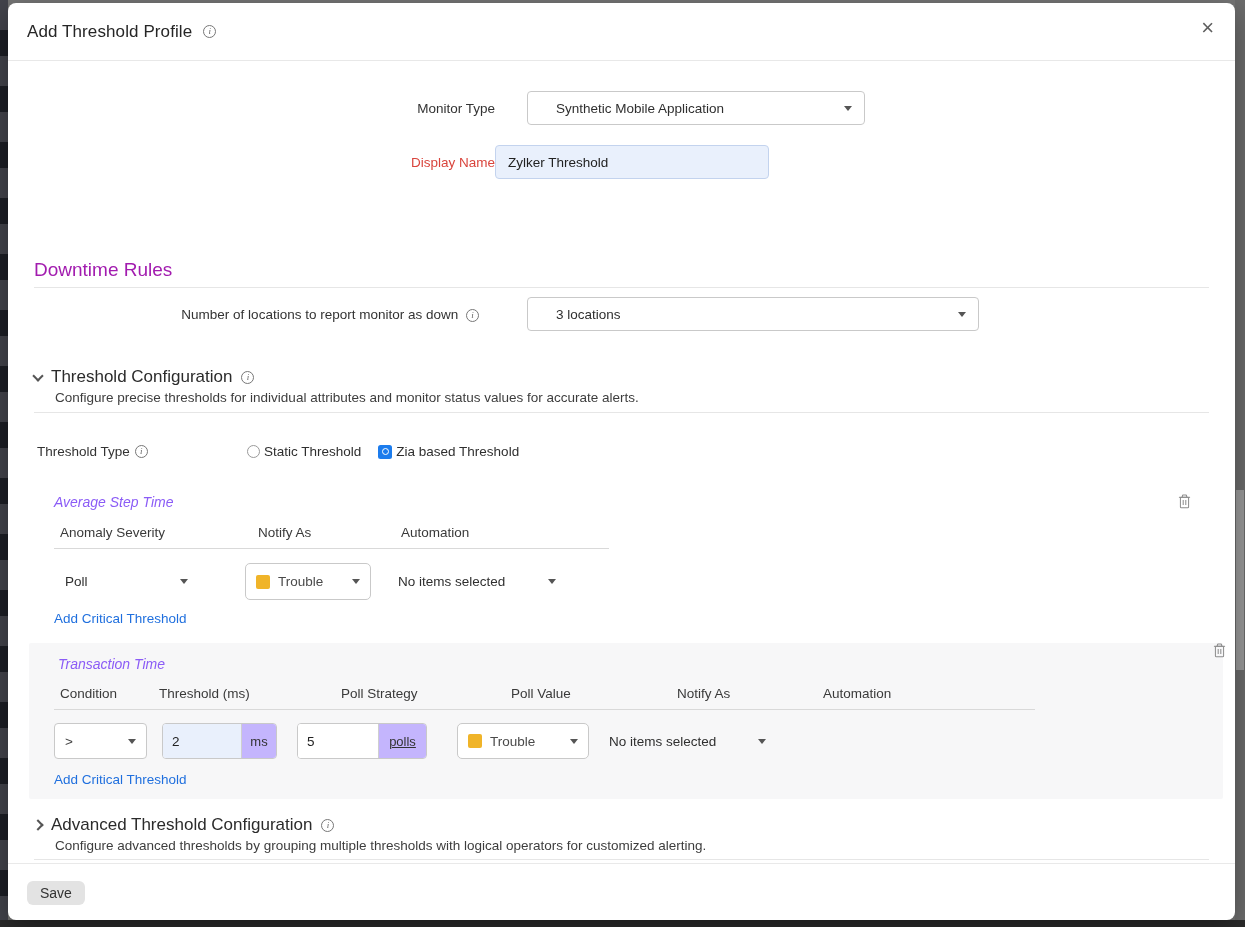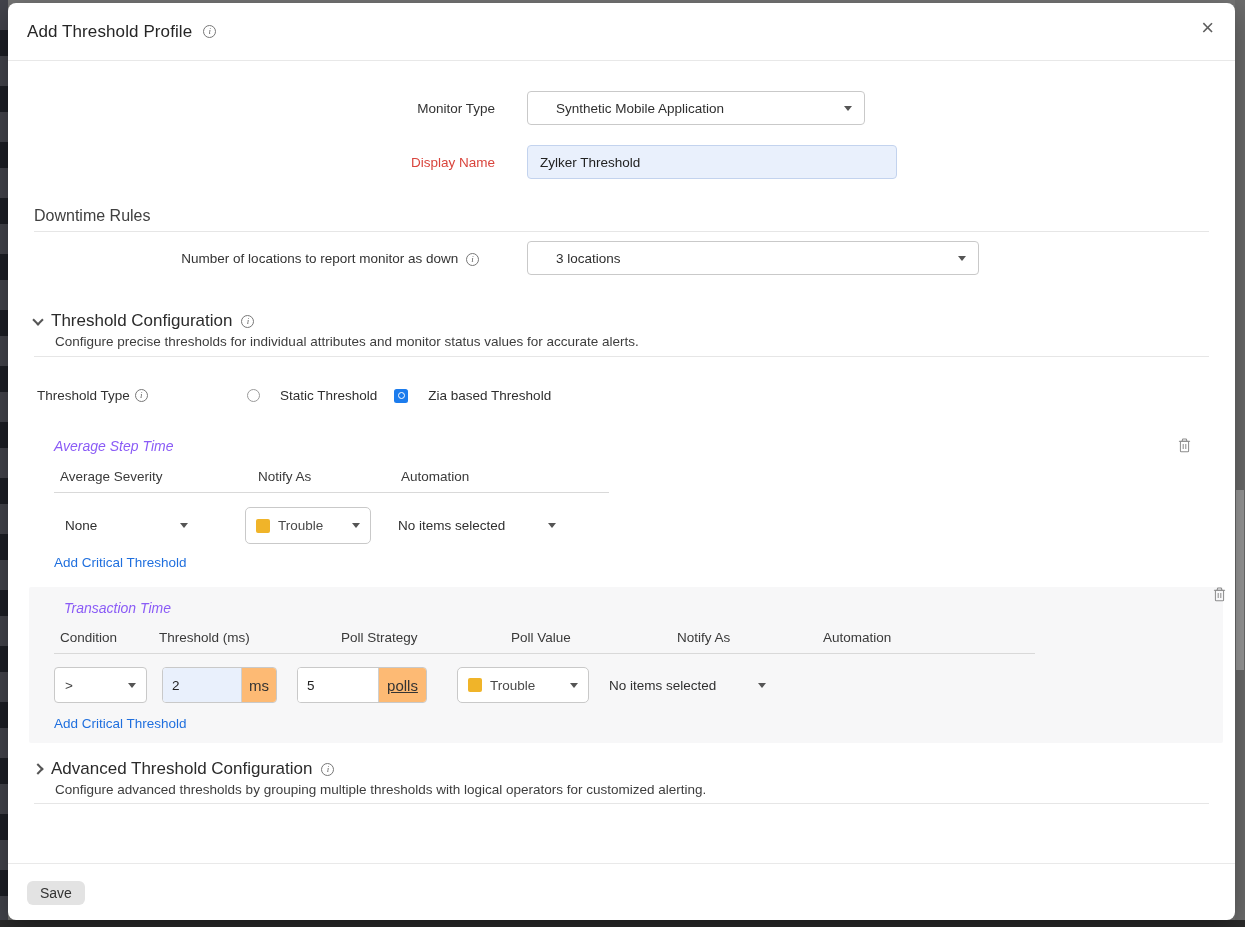--- a/index.html
+++ b/index.html
@@ -49,38 +49,38 @@
 
   
   .form-row{display:flex;align-items:center;}
   .row-monitor{margin-top:30px;}
   .row-display{margin-top:20px;}
   .form-label{width:461px;text-align:right;font-size:13.5px;color:#333;}
   .form-label.required{color:var(--required-red,#d9453d);}
   .select-box{margin-left:32px;width:338px;height:34px;border:1px solid #c9c9c9;border-radius:4px;
     display:flex;align-items:center;padding:0 12px;font-size:13.5px;color:#2f2f2f;background:#fff;cursor:pointer;}
   .select-box .val{flex:1;margin-left:16px;}
-  .text-input{margin-left:32px;width:370px;height:34px;border:1px solid #c3d3ee;border-radius:4px;
+  .text-input{width:274px;height:34px;border:1px solid #c3d3ee;border-radius:4px;
     background:#e9f0fc;padding:0 12px;font-size:13.5px;color:#222;font-family:inherit;}
 
   
-  .sec-title{font-size:16px;color:#404040;margin-top:28px;}
+  .sec-title{font-size:19px;color:#a21caf;margin-top:80px;}
   .divider{border-bottom:1px solid #e6e6e6;margin-top:6px;}
   .row-locations{margin-top:9px;}
   .loc-label{width:445px;text-align:right;font-size:13.5px;color:#333;}
   .loc-select{margin-left:48px;width:452px;}
 
   .collapse-head{display:flex;align-items:center;gap:9px;margin-top:36px;}
   .collapse-title{font-size:17px;color:#2b2b2b;}
   .collapse-desc{font-size:13.5px;color:#3d3d3d;margin:3px 0 0 21px;}
 
   
   .tt-row{display:flex;align-items:center;margin-top:31px;margin-left:3px;}
   .tt-label{width:210px;font-size:13.5px;color:#333;display:flex;align-items:center;gap:5px;}
-  .radio-opt{display:flex;align-items:center;gap:20px;font-size:13.5px;color:#2f2f2f;cursor:pointer;}
+  .radio-opt{display:flex;align-items:center;gap:4px;font-size:13.5px;color:#2f2f2f;cursor:pointer;}
   .radio-opt + .radio-opt{margin-left:17px;}
   .radio-circle{width:13px;height:13px;border:1.5px solid #9a9a9a;border-radius:50%;background:#fff;}
   .radio-sel{width:14px;height:14px;border-radius:2.5px;background:var(--accent-blue,#1c7ced);
     display:flex;align-items:center;justify-content:center;}
   .radio-sel i{display:block;width:7px;height:7px;border:1.5px solid #fff;border-radius:50%;}
 
   
   .attr-block{margin-top:35px;margin-left:20px;position:relative;}
   .attr-title{font-size:14px;color:#8b5cf6;font-style:italic;}
   .trash-btn{position:absolute;top:0;right:-3px;cursor:pointer;line-height:0;}
@@ -103,31 +103,31 @@
   .trouble-avg{width:126px;margin-left:51px;}
   .dd-box .val{flex:1;}
   .auto-select{margin-left:27px;}
   .auto-select .caret{margin-left:43px;}
 
   .add-link{display:inline-block;margin-top:11px;font-size:13.5px;color:var(--link-blue,#1f6fde);cursor:pointer;}
 
   
   .tx-panel{margin-left:-5px;margin-top:16px;width:1194px;height:156px;background:#f7f7f8;
     padding:13px 0 0 25px;position:relative;border-radius:2px;}
-  .tx-panel .attr-title{margin-left:10px;}
+  .tx-panel .attr-title{margin-left:4px;}
   .tx-table{width:981px;margin-top:14px;}
   .tx-c1{width:99px;}.tx-c2{width:182px;}.tx-c3{width:170px;}.tx-c4{width:166px;}.tx-c5{width:146px;}.tx-c6{width:218px;}
   .ctrl-row-tx{display:flex;align-items:center;margin-top:13px;}
   .cond-select{width:93px;height:36px;border-radius:4px;}
   .input-group{display:flex;height:36px;border:1px solid #c9c9c9;border-radius:4px;overflow:hidden;background:#fff;}
   .input-group input{border:0;outline:0;font-size:13.5px;color:#222;padding:0 9px;font-family:inherit;background:#fff;}
   .ig-threshold{margin-left:15px;}
   .ig-threshold input{width:78px;background:#e9f0fc;}
-  .unit{background:#fdba74;border-left:1px solid #cfcfcf;display:flex;align-items:center;
-    justify-content:center;font-size:15px;color:#333;}
+  .unit{background:#c4b5fd;border-left:1px solid #cfcfcf;display:flex;align-items:center;
+    justify-content:center;font-size:13px;color:#333;}
   .unit-ms{width:35px;}
   .ig-poll{margin-left:61px;}
   .ig-poll input{width:80px;}
   .unit-polls{width:48px;text-decoration:underline;}
   .poll-select{margin-left:61px;width:158px;height:36px;border-radius:4px;color:#2f2f2f;}
   .ig-poll{margin-left:20px;}
   .notify-tx{margin-left:30px;width:132px;height:36px;}
   .auto-tx{margin-left:20px;}
   .auto-tx .caret{margin-left:42px;}
   .tx-panel .add-link{margin-top:13px;}
@@ -214,27 +214,27 @@
       <span class="trash-btn">
         <svg width="13" height="15" viewBox="0 0 14 16" fill="none" stroke="#8d8d8d" stroke-width="1.1">
           <path d="M1 3.5h12"></path>
             <path d="M4.7 3.3V2a1 1 0 0 1 1-1h2.6a1 1 0 0 1 1 1v1.3"></path>
           <rect x="2.6" y="3.5" width="8.8" height="11.3" rx="1"></rect>
             <path d="M5.6 6.5v5.2M8.4 6.5v5.2"></path>
         </svg>
       </span>
       <div class="thr-table avg-table">
         <div class="thr-head">
-          <span class="avg-c1">Average Severity</span>
+          <span class="avg-c1">Anomaly Severity</span>
           <span class="avg-c2">Notify As</span>
           <span class="avg-c3">Automation</span>
         </div>
         <div class="ctrl-row">
           <div class="flat-select none-select">
-            <span>None</span>
+            <span>Poll</span>
             <span class="caret"></span>
           </div>
           <div class="dd-box trouble-avg">
             <span class="swatch"></span>
             <span class="val">Trouble</span>
             <span class="caret"></span>
           </div>
           <div class="flat-select auto-select">
             <span>No items selected</span>
             <span class="caret"></span>

